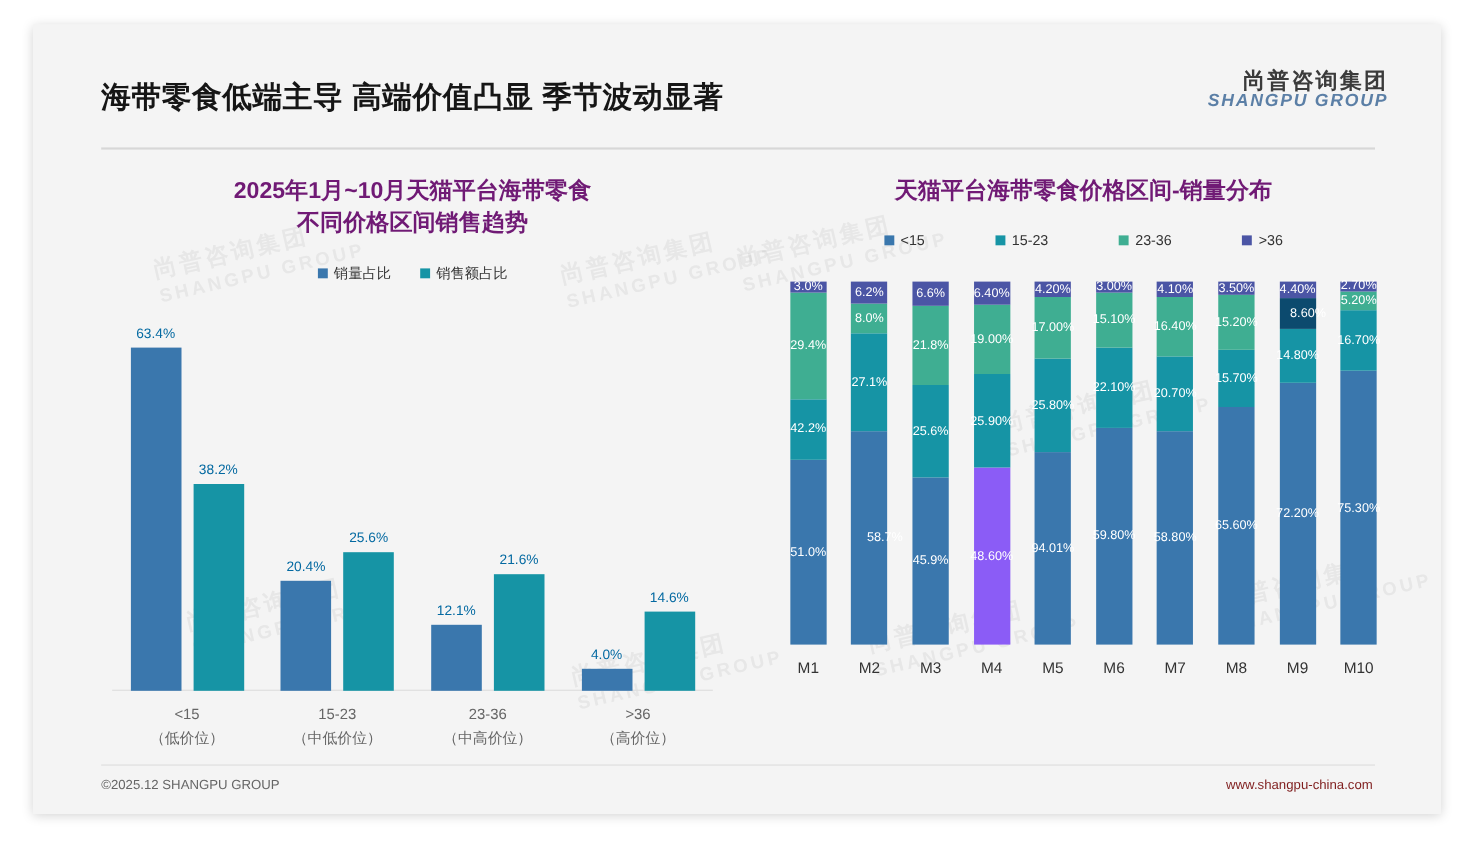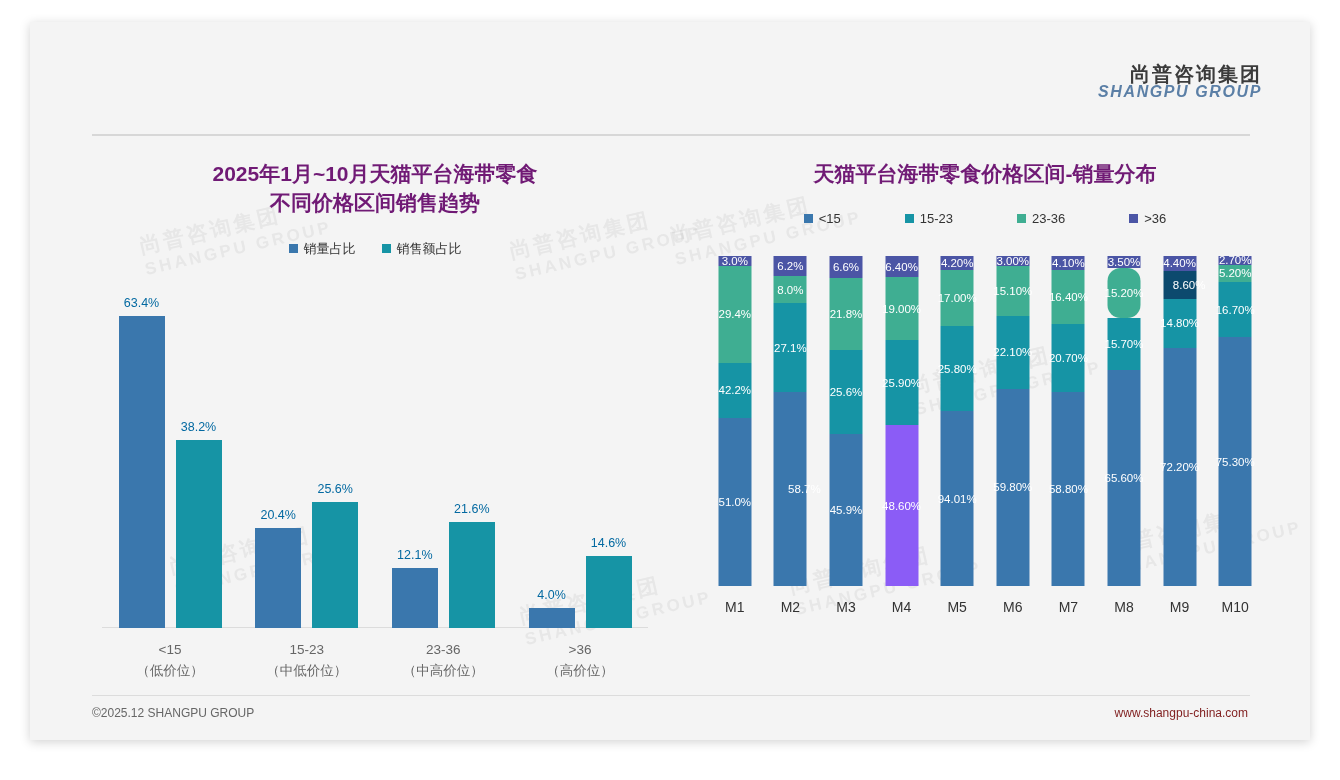--- a/index.html
+++ b/index.html
@@ -175,20 +175,21 @@
   <div class="wm" style="left:1080px; top:490px;">
     <div class="l1">尚普咨询集团</div>
       <div class="l2">SHANGPU GROUP</div>
   </div>
   <div class="wm" style="left:760px;  top:530px;">
     <div class="l1">尚普咨询集团</div>
       <div class="l2">SHANGPU GROUP</div>
   </div>
 
   <div id="header">
+    <div id="headline">海带零食低端主导 高端价值凸显 季节波动显著</div>
     <div id="logo">
       <div class="cn">尚普咨询集团</div>
       <div class="en">SHANGPU GROUP</div>
     </div>
     <div id="header-rule"></div>
   </div>
 
   <div class="panel" id="panel-left">
     <div class="chart-title">
       <div>2025年1月~10月天猫平台海带零食</div>
@@ -416,21 +417,21 @@
           <div class="scat">M7</div>
         </div>
         <div class="scol" style="left: 389.2px; width: 55.6px;">
           <div class="sbar">
             <div class="seg" style="height: 65.6%; background: rgb(58, 119, 173);">
               <span>65.60%</span>
             </div>
             <div class="seg" style="height: 15.7%; background: rgb(22, 148, 165);">
               <span>15.70%</span>
             </div>
-            <div class="seg" style="height: 15.2%; background: rgb(63, 174, 146); border-radius: 13px;">
+            <div class="seg" style="height: 15.2%; background: rgb(63, 174, 146);">
               <span>15.20%</span>
             </div>
             <div class="seg" style="height: 3.5%; background: rgb(75, 85, 165);">
               <span>3.50%</span>
             </div>
           </div>
           <div class="scat">M8</div>
         </div>
         <div class="scol" style="left: 444.8px; width: 55.6px;">
           <div class="sbar">

